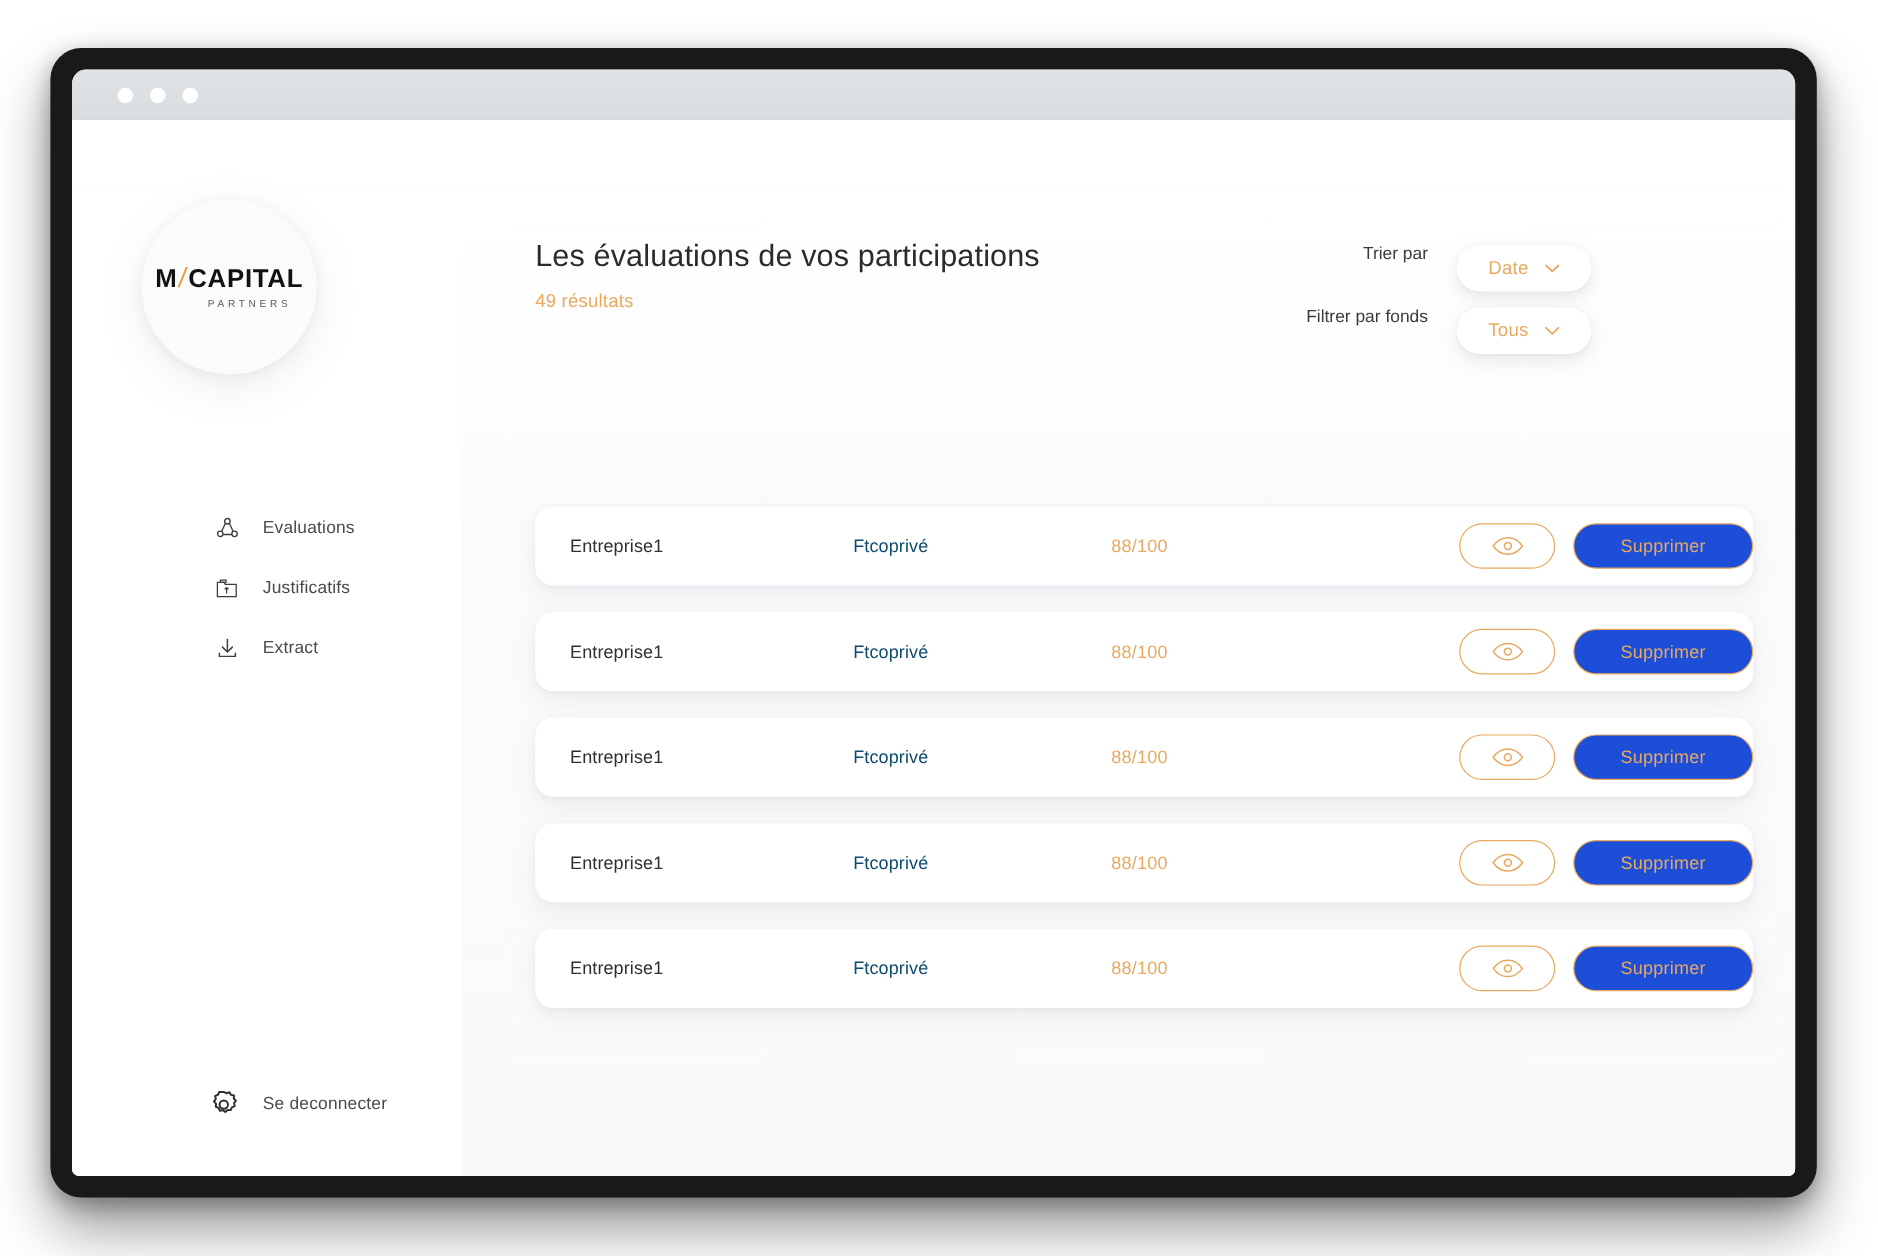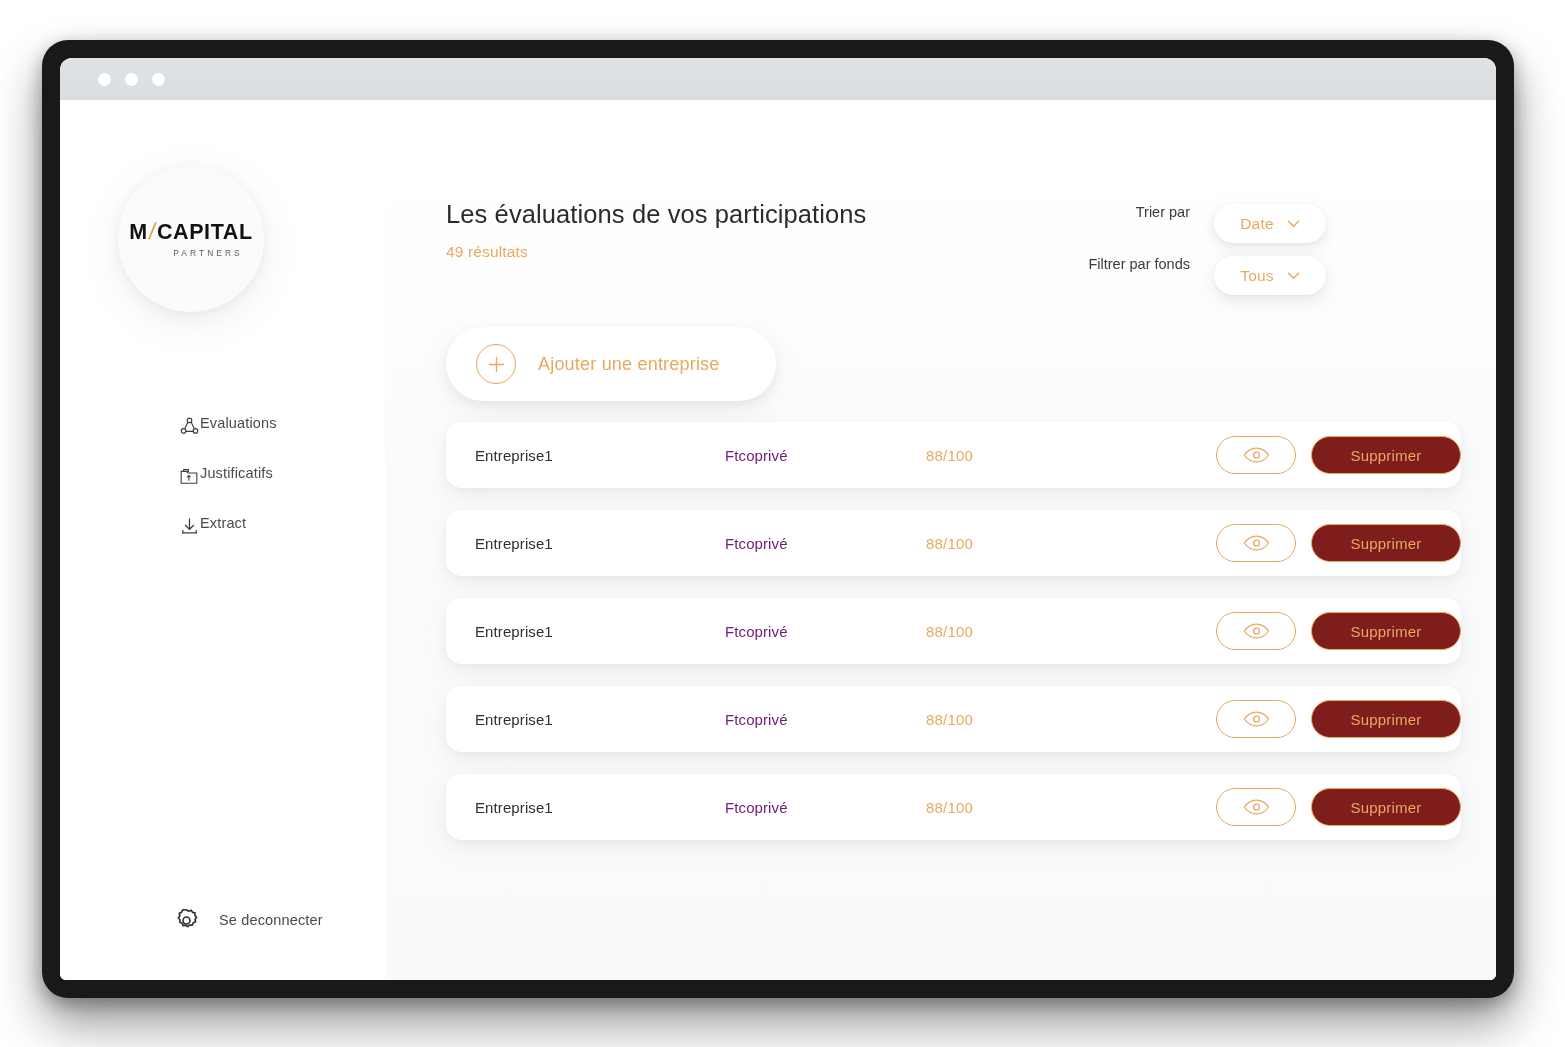--- a/index.html
+++ b/index.html
@@ -120,22 +120,24 @@
   }
 
   #nav {
     position: absolute;
     left: 0;
     top: 258px;
     width: 100%;
   }
   .nav-item {
     display: flex;
+    align-items: center;
     height: 50px;
     padding-left: 118px;
+    gap: 19px;
     cursor: pointer;
   }
   .nav-icon {
     width: 22px; height: 22px;
     display: flex; align-items: center; justify-content: center;
     flex: none;
   }
   .nav-label {
     font-size: 14.5px;
     color: #4a4a4a;
@@ -271,23 +273,23 @@
   }
   .cell-name {
     position: absolute;
     left: 29px;
     font-size: 15px;
     color: #2f2f2f;
     letter-spacing: 0.1px;
   }
   .cell-fund {
     position: absolute;
-    left: 279px;
+    left: 265px;
     font-size: 15px;
-    color: #701a75;
+    color: #0c4a6e;
     letter-spacing: 0.1px;
   }
   .cell-score {
     position: absolute;
     left: 480px;
     font-size: 15px;
     color: #e8a95f;
     letter-spacing: 0.2px;
   }
   .row-actions {
@@ -302,21 +304,21 @@
     border-radius: 19px;
     border: 1.4px solid #e8a95f;
     background: #ffffff;
     display: flex; align-items: center; justify-content: center;
     cursor: pointer;
   }
   .del-btn {
     width: 150px; height: 38px;
     border-radius: 19px;
     border: 1.4px solid #e8a95f;
-    background: #7f1d1d;
+    background: #1d4ed8;
     display: flex; align-items: center; justify-content: center;
     cursor: pointer;
   }
   .del-label {
     font-size: 15px;
     color: #e8a95f;
     letter-spacing: 0.2px;
   }
 </style>
 </head>
@@ -415,28 +417,20 @@
         <div class="control-row" id="filter-row">
           <span class="control-label">Filtrer par fonds</span>
           <span class="control-pill">
             <span class="control-value">Tous</span>
             <svg class="chev" viewBox="0 0 14 9" fill="none" stroke="#e8a95f" stroke-width="1.7" stroke-linecap="round" stroke-linejoin="round">
               <path d="M1.2 1.4 L7 7 L12.8 1.4"></path>
             </svg>
           </span>
         </div>
 
-        <div id="add-button">
-          <span id="add-plus">
-            <svg width="19" height="19" viewBox="0 0 20 20" fill="none" stroke="#e8a95f" stroke-width="1.4" stroke-linecap="round">
-              <path d="M10 2.6 v14.8 M2.6 10 h14.8"></path>
-            </svg>
-          </span>
-          <span id="add-label">Ajouter une entreprise</span>
-        </div>
 
         <div id="rows">
             <div class="row">
               <span class="cell-name">Entreprise1</span>
               <span class="cell-fund">Ftcoprivé</span>
               <span class="cell-score">88/100</span>
               <span class="row-actions">
                 <span class="eye-btn">
                   <svg width="27" height="16" viewBox="0 0 28 16" fill="none" stroke="#e8a95f" stroke-width="1.3">
                     <path d="M1.4 8 C5.4 2.2 10 0.9 14 0.9 C18 0.9 22.6 2.2 26.6 8 C22.6 13.8 18 15.1 14 15.1 C10 15.1 5.4 13.8 1.4 8 Z"></path>

